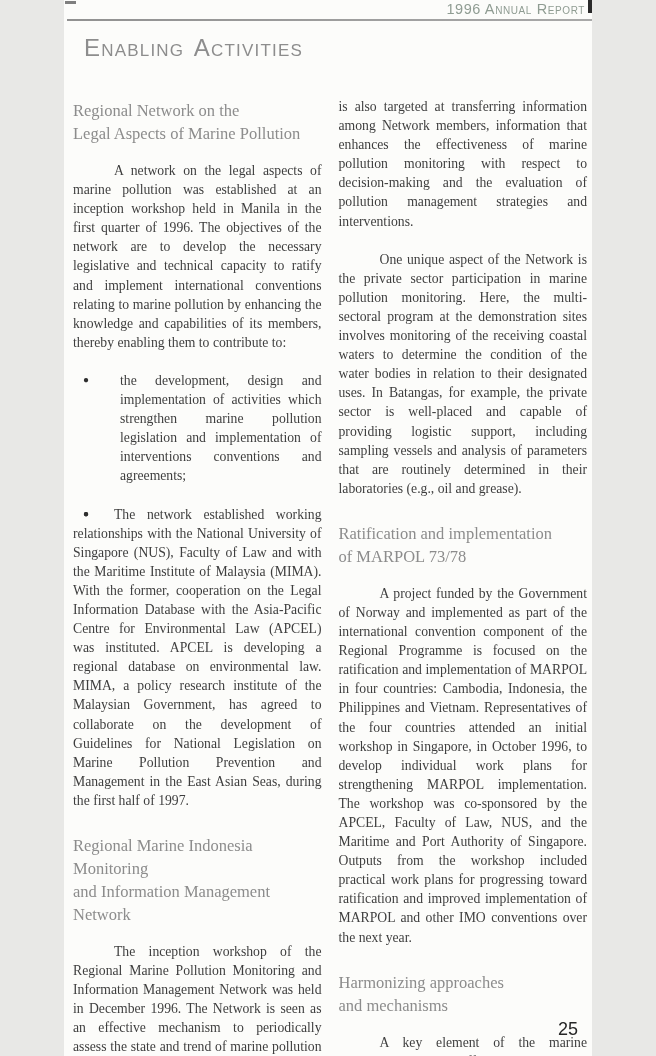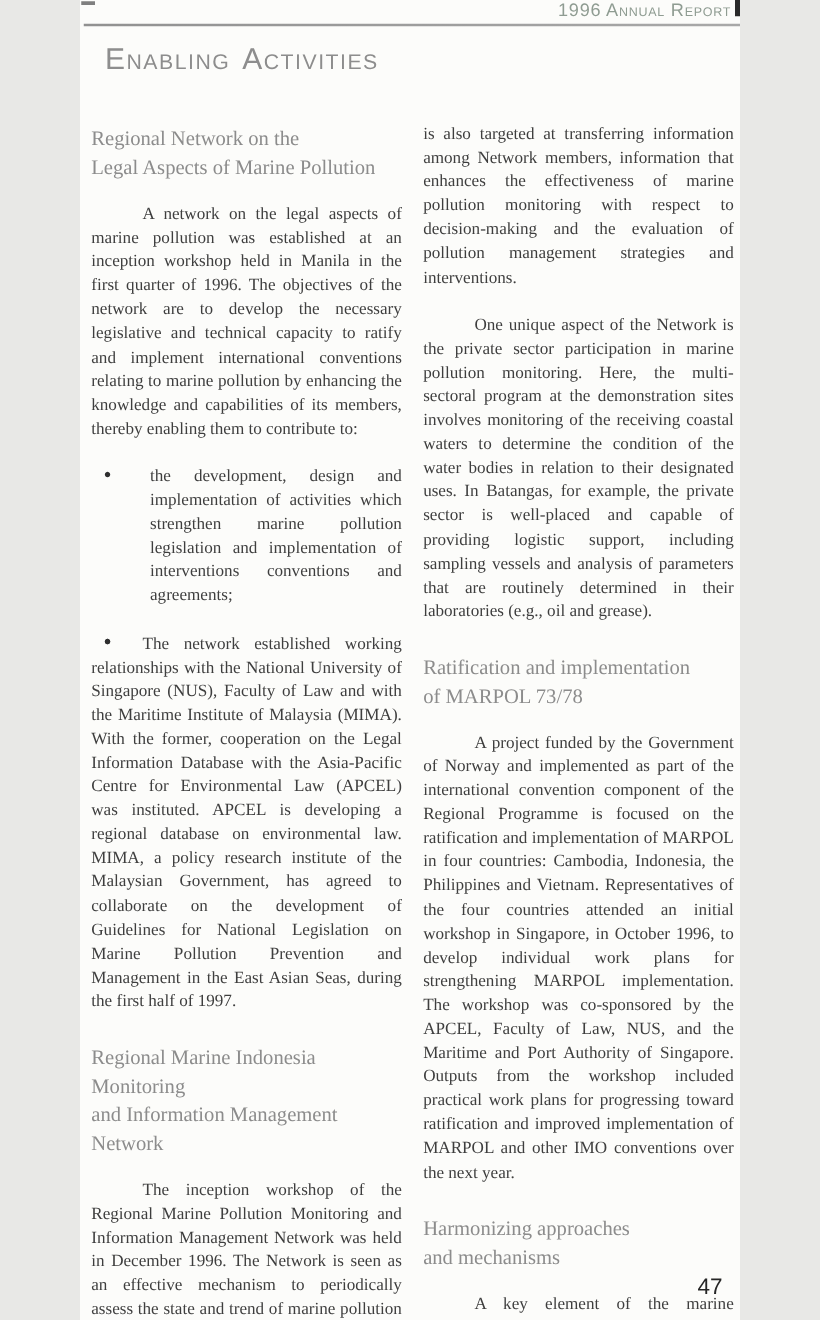--- a/index.html
+++ b/index.html
@@ -168,15 +168,15 @@
 of MARPOL 73/78</div>
       <p class="body-para">A project funded by the Government of Norway and implemented as part of the international convention component of the Regional Programme is focused on the ratification and implementation of MARPOL in four countries: Cambodia, Indonesia, the Philippines and Vietnam.  Representatives of the four countries attended an initial workshop in Singapore, in October 1996, to develop individual work plans for strengthening MARPOL implementation.  The workshop was co-sponsored by the APCEL, Faculty of Law, NUS, and the Maritime and Port Authority of Singapore.  Outputs from the workshop included practical work plans for progressing toward ratification and improved implementation of MARPOL and other IMO conventions over the next year.</p>
 
       <div class="section-heading">Harmonizing approaches
 and mechanisms</div>
       <p class="body-para last">A key element of the marine pollution monitoring effort is to harmonize approaches in pollution monitoring. Discussions at a workshop in early 1996 focused on the state of marine pollution monitoring efforts in the various countries in the East Asian region, the determination of appropriate monitoring strategies, as well as</p>
     </div>
 
   </div>
 
-  <div class="page-number">47</div>
+  <div class="page-number">25</div>
 
 </div>
 
 </body></html>

